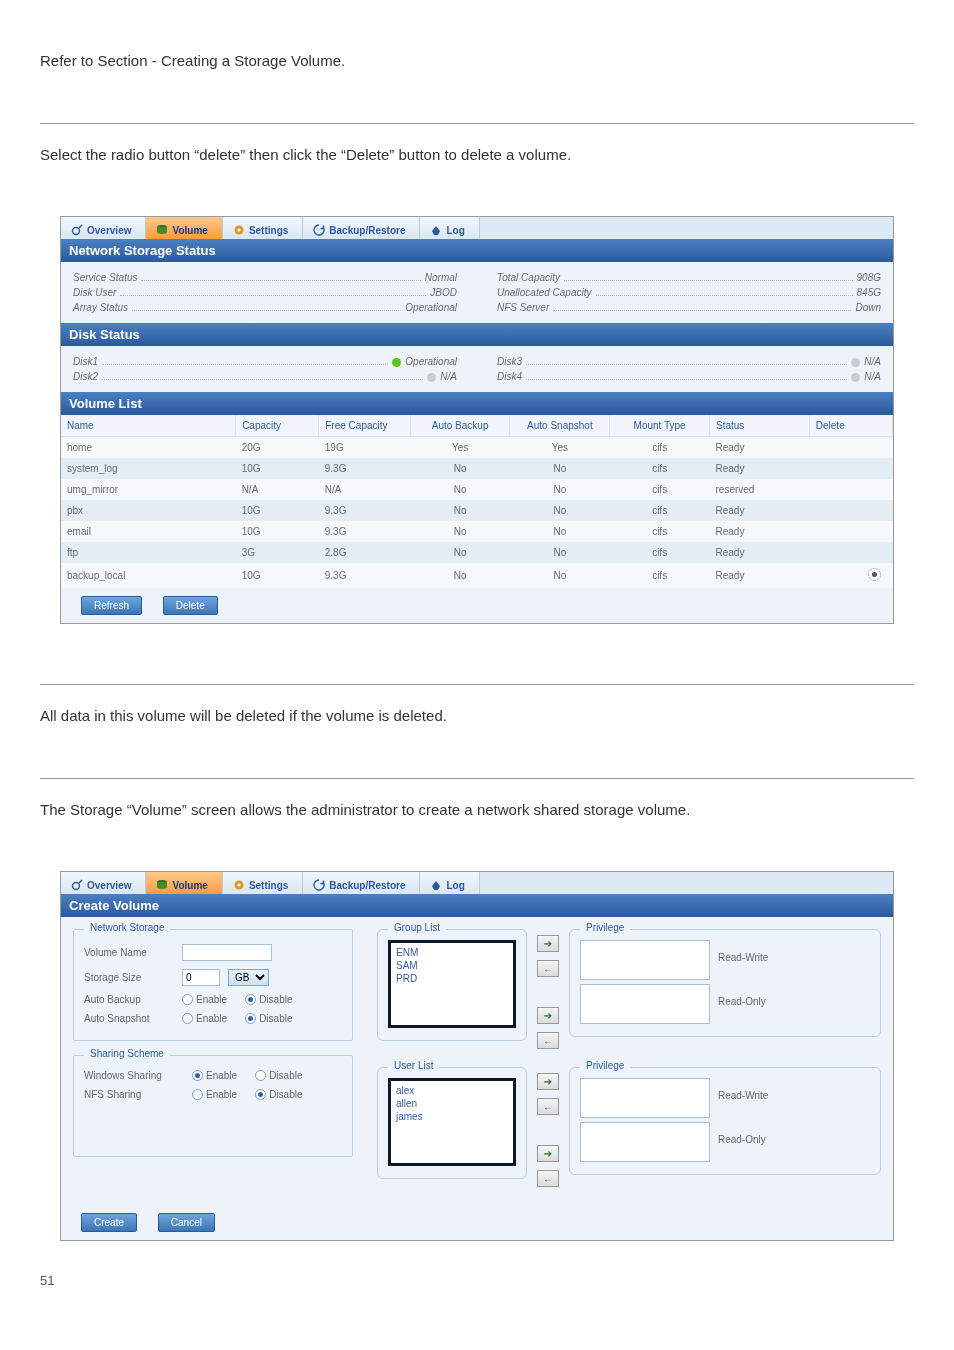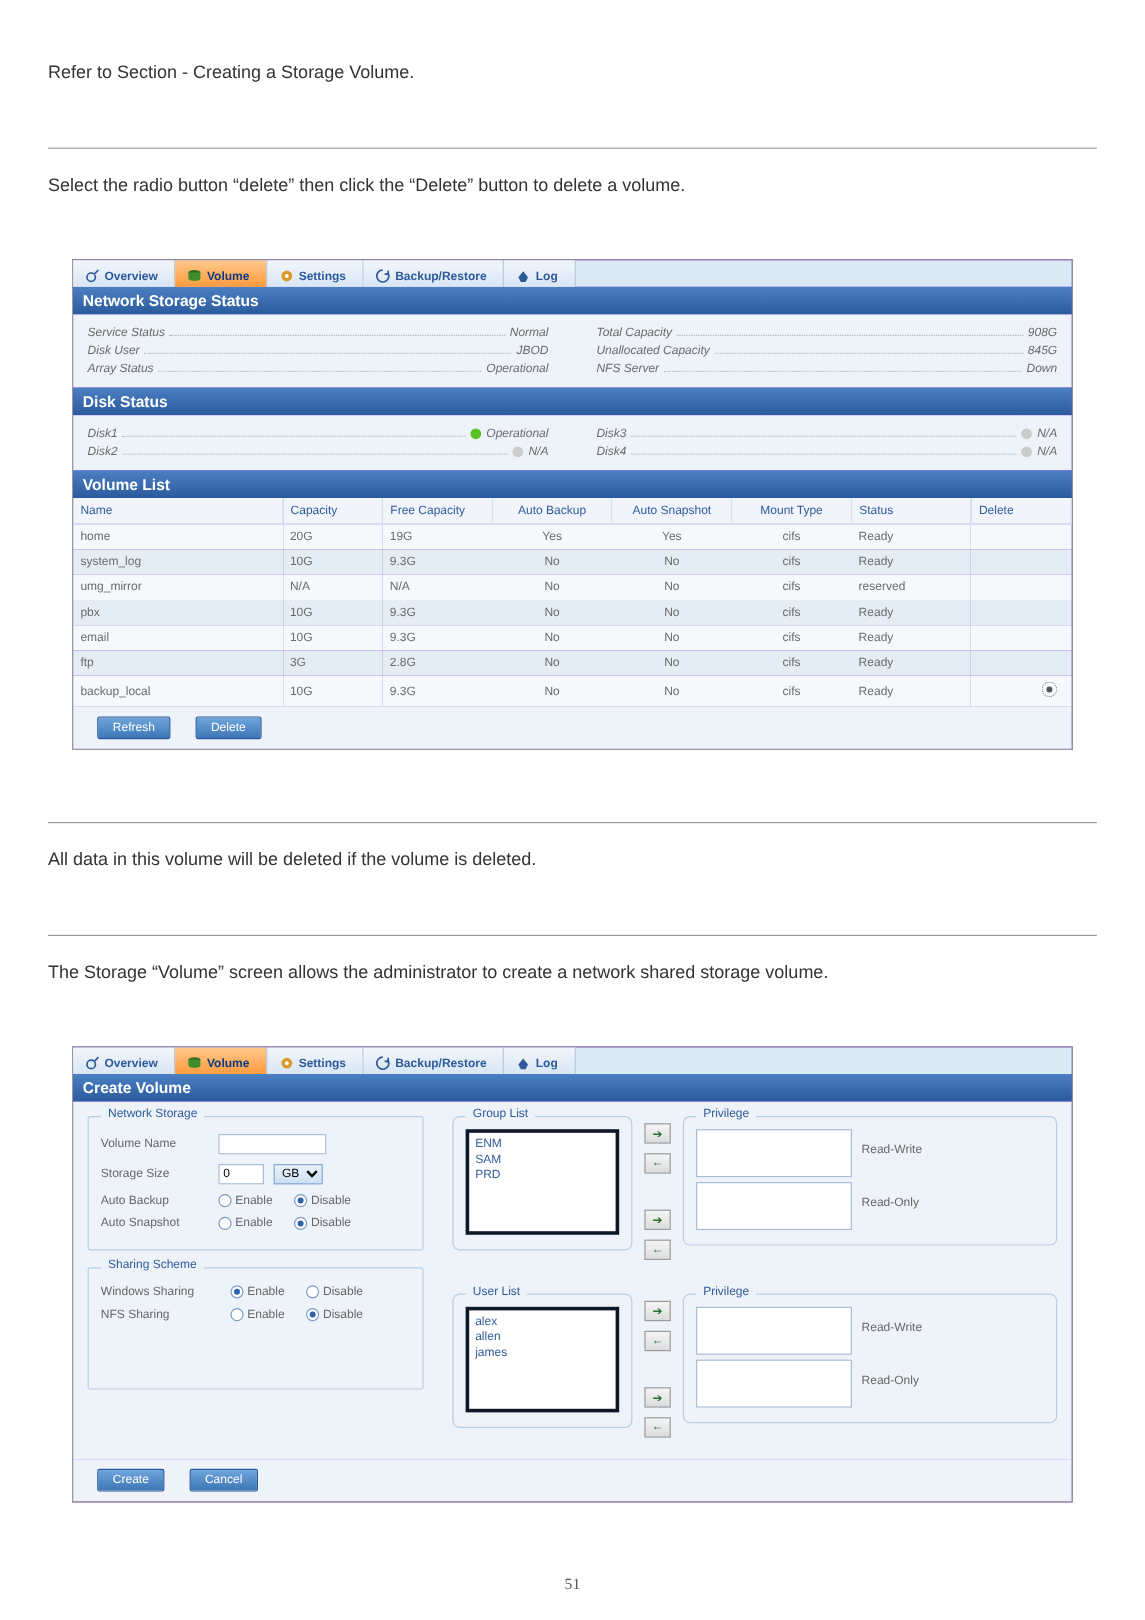--- a/index.html
+++ b/index.html
@@ -22,21 +22,21 @@
     text-align: justify;
   }
   hr.rule {
     border: none;
     border-top: 1px solid #999;
     margin: 40px 0 20px 0;
   }
   
   .panel {
     border: 1px solid #999;
-    background: #6d28d9;
+    background: #eab308;
     font-size: 10px;
     color: #555;
     margin: 0 20px;
   }
   .tabs {
     display: flex;
     background: #dbeaf5;
     height: 22px;
     align-items: stretch;
     font-size: 10px;
@@ -179,21 +179,21 @@
     font-size:10px; color:#2a6d2a; cursor:pointer;
   }
   .privbox {
     border: 1px solid #a8bdd6; background:#fff;
     width: 130px; height: 40px;
   }
   .fgroup { display:flex; align-items:flex-start; gap: 6px; }
   .privstack { display:flex; flex-direction:column; gap: 4px; }
   .privrow { display:flex; align-items:flex-start; gap: 8px; }
   .privlbl { font-size:10px; color:#666; padding-top: 12px; }
-  .pagefoot { text-align:center; font-size:13px; color:#555; margin-top: 60px; font-family: Liberation Serif, serif; }
+  .pagefoot { font-size:13px; color:#555; margin-top: 32px; }
 </style>
 </head>
 <body>
 
 <div class="section-text">Refer to Section - Creating a Storage Volume.</div>
 
 <hr class="rule">
 
 <div class="section-text">Select the radio button “delete” then click the “Delete” button to delete a volume.</div>
 
@@ -547,21 +547,21 @@
               <span class="privlbl">Read-Write</span>
             </div>
             <div class="privrow">
               <div class="privbox"></div>
               <span class="privlbl">Read-Only</span>
             </div>
           </div>
         </div>
       </div>
 
-      <div class="fgroup" style="margin-top:22px">
+      <div class="fgroup" style="margin-top:12px">
         <div class="fieldset pill" style="flex:0 0 150px">
           <span class="legend">User List</span>
           <div class="listbox" id="user-list">
               <div class="li">alex</div>
               <div class="li">allen</div>
               <div class="li">james</div>
             </div>
         </div>
         <div class="movebtns" style="padding-top:6px">
           <div class="arrowbtn">➔</div>

